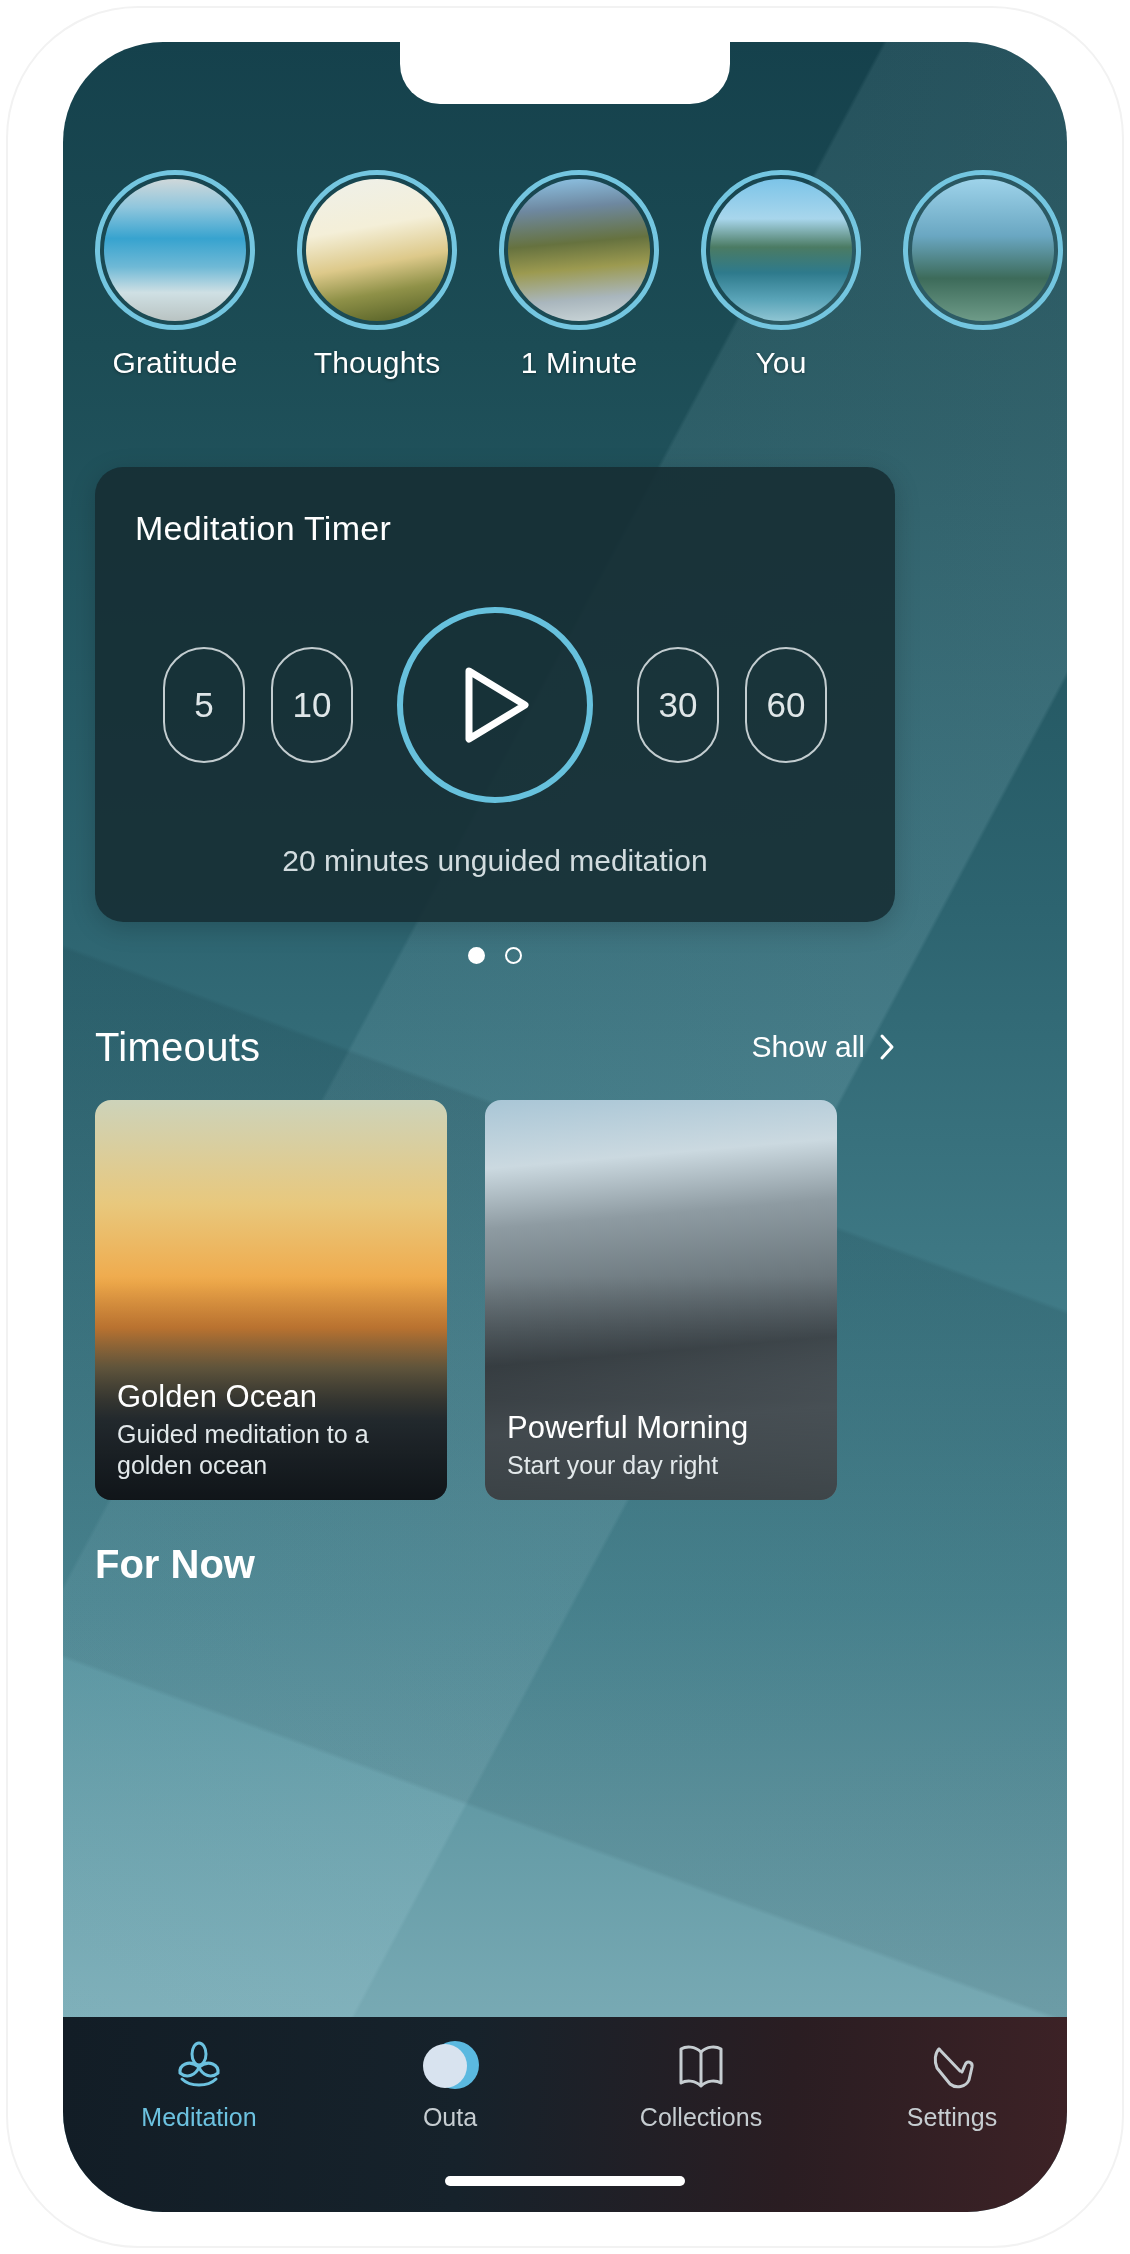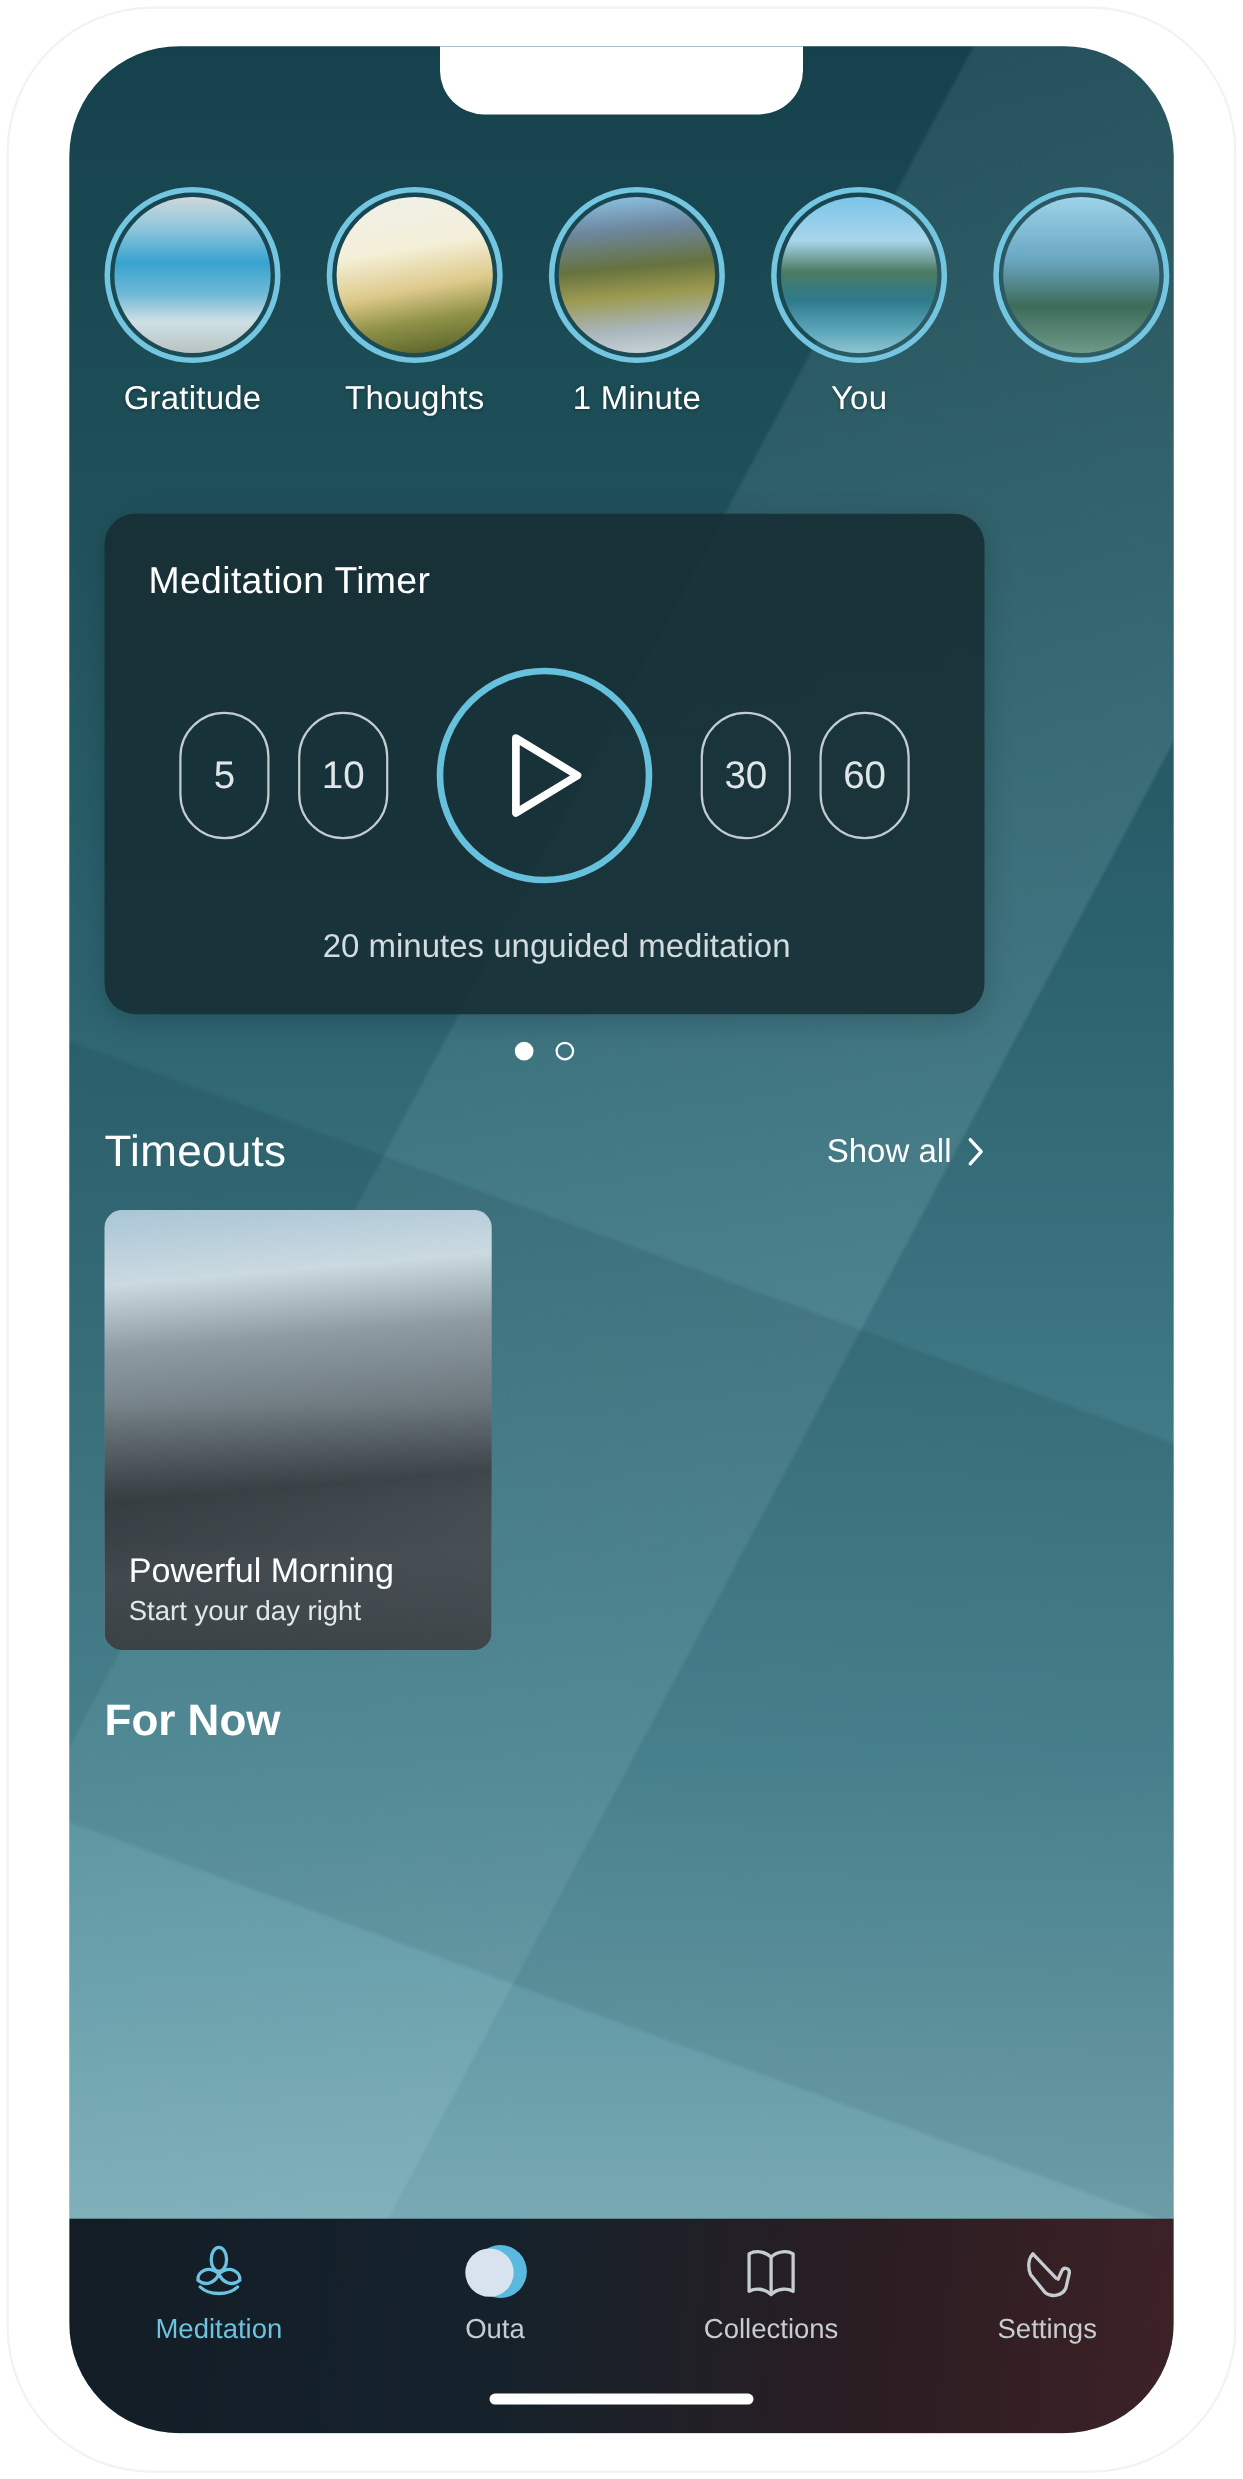--- a/index.html
+++ b/index.html
@@ -74,21 +74,21 @@
     color:#dfe6e8; font-size:35px; font-weight:300;
   }
   #play-button{
     width:196px;height:196px;border-radius:50%;
     border:6px solid #67c1dd; display:flex;align-items:center;justify-content:center;
     margin:0 18px;
   }
   #play-icon{ width:72px;height:80px; }
   #timer-subtitle{
     position:absolute; left:0; bottom:44px; width:100%; text-align:center;
-    color:#d2dcdf; font-size:30px; font-weight:300;margin-left:11px;
+    color:#d2dcdf; font-size:30px; font-weight:300;
   }
 
   
   #page-dots{
     position:absolute; left:0; top:905px; width:864px; z-index:10;
     display:flex; justify-content:center; gap:20px;
   }
   .dot{ width:17px;height:17px;border-radius:50%;border:2px solid #ffffff; }
   .dot.active{ background:#ffffff; }
 
@@ -204,20 +204,27 @@
       <div id="timeouts-title">Timeouts</div>
       <div id="show-all">
         <span>Show all</span>
         <svg id="chevron-right-icon" viewBox="0 0 16 28">
           <polyline points="3,3 13,14 3,25" fill="none" stroke="#ffffff" stroke-width="3" stroke-linecap="round" stroke-linejoin="round"></polyline>
         </svg>
       </div>
     </div>
 
     <div id="cards-row">
+      <div class="media-card card-a">
+        <div class="card-scrim"></div>
+        <div class="card-text">
+          <div class="card-title">Golden Ocean</div>
+          <div class="card-sub">Guided meditation to a golden ocean</div>
+        </div>
+      </div>
       <div class="media-card card-b">
         <div class="card-scrim"></div>
         <div class="card-text">
           <div class="card-title">Powerful Morning</div>
           <div class="card-sub">Start your day right</div>
         </div>
       </div>
     </div>
 
     <div id="fornow-title">For Now</div>

